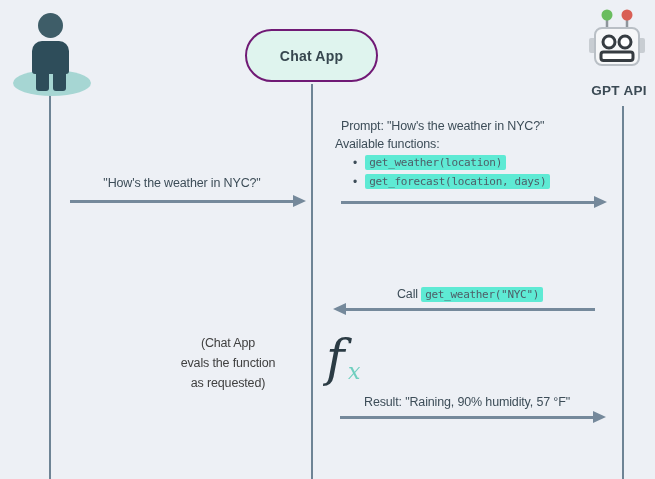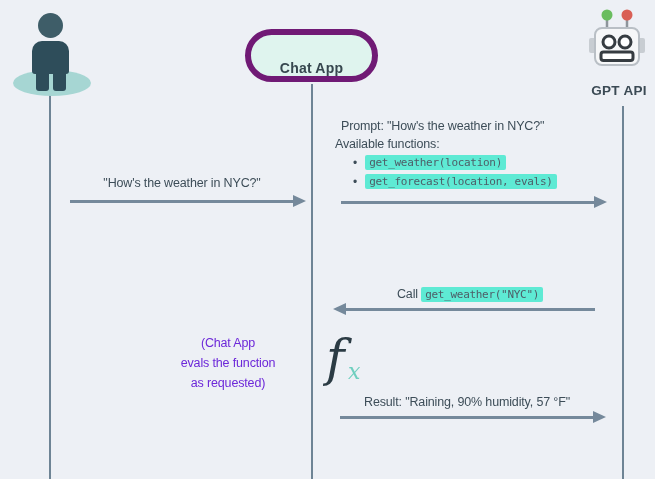--- a/index.html
+++ b/index.html
@@ -19,22 +19,22 @@
   .user-head{position:absolute;left:38px;top:13px;width:25px;height:25px;
     border-radius:50%;background:#3e5d68;}
   .user-torso{position:absolute;left:32px;top:41px;width:37px;height:33px;
     border-radius:10px 10px 3px 3px;background:#2e4d5a;}
   .user-leg{position:absolute;top:72px;width:13px;height:19px;background:#2e4d5a;
     border-radius:0 0 3px 3px;}
   .user-leg.l{left:36px;} .user-leg.r{left:53px;}
 
   
   .pill{position:absolute;left:245px;top:29px;width:133px;height:53px;
-    border-radius:27px;background:#dff4ee;border:6px solid #701a75;
-    box-sizing:border-box;display:flex;align-items:flex-end;justify-content:center;}
+    border-radius:27px;background:#dff4ee;border:2px solid #701a75;
+    box-sizing:border-box;display:flex;align-items:center;justify-content:center;}
   .pill span{font-size:14px;font-weight:600;color:#37474f;letter-spacing:.2px;}
 
   
   .robot{position:absolute;left:584px;top:6px;}
   .gpt-label{position:absolute;left:578px;top:83px;width:82px;text-align:center;
     font-size:13.5px;font-weight:bold;color:#3b4a54;letter-spacing:.3px;}
 
   
   .arrow{position:absolute;height:3px;background:#75899b;}
   .arrow.right::after{content:"";position:absolute;right:-12px;top:-5px;width:0;height:0;
@@ -53,21 +53,21 @@
   #prompt-line1{left:341px;top:119px;}
   #prompt-line2{left:335px;top:137px;}
   .bullet-row{position:absolute;left:353px;display:flex;align-items:center;}
   #bullet1{top:155px;} #bullet2{top:174px;}
   .bullet-dot{color:#3d4d58;font-size:12px;margin-right:8px;}
   code{font-family:"DejaVu Sans Mono", monospace;font-size:11px;color:#4e5d67;
     background:#5eead4;padding:1px 4px;border-radius:2px;letter-spacing:-.3px;}
   #label3{left:345px;top:287px;width:250px;}
   #label4{left:340px;top:395px;width:254px;}
   .note{position:absolute;left:150px;top:333px;width:156px;text-align:center;
-    font-size:12.5px;line-height:20px;color:#6d28d9;letter-spacing:-.15px;}
+    font-size:12.5px;line-height:20px;color:#404040;letter-spacing:-.15px;}
 
   
   .fx{position:absolute;left:326px;top:329px;width:44px;height:64px;}
   .fx .f{position:absolute;left:0;top:0;font-family:"DejaVu Serif", serif;
     font-style:italic;font-size:50px;line-height:58px;color:#2b3b44;}
   .fx .x{position:absolute;left:22px;top:30px;font-family:"DejaVu Serif", serif;
     font-style:italic;font-size:22px;color:#6fcfbf;}
 </style>
 </head>
 <body>
@@ -108,21 +108,21 @@
   <div class="arrow right" id="arrow1"></div>
 
   <div class="lbl" id="prompt-line1">Prompt: "How's the weather in NYC?"</div>
   <div class="lbl" id="prompt-line2">Available functions:</div>
   <div class="bullet-row" id="bullet1">
     <span class="bullet-dot">•</span>
     <code>get_weather(location)</code>
   </div>
   <div class="bullet-row" id="bullet2">
     <span class="bullet-dot">•</span>
-    <code>get_forecast(location, evals)</code>
+    <code>get_forecast(location, days)</code>
   </div>
   <div class="arrow right" id="arrow2"></div>
 
   <div class="lbl center" id="label3"><span>Call </span><code>get_weather("NYC")</code></div>
   <div class="arrow left" id="arrow3"></div>
 
   <div class="note">
     <div>(Chat App</div>
     <div>evals the function</div>
     <div>as requested)</div>

